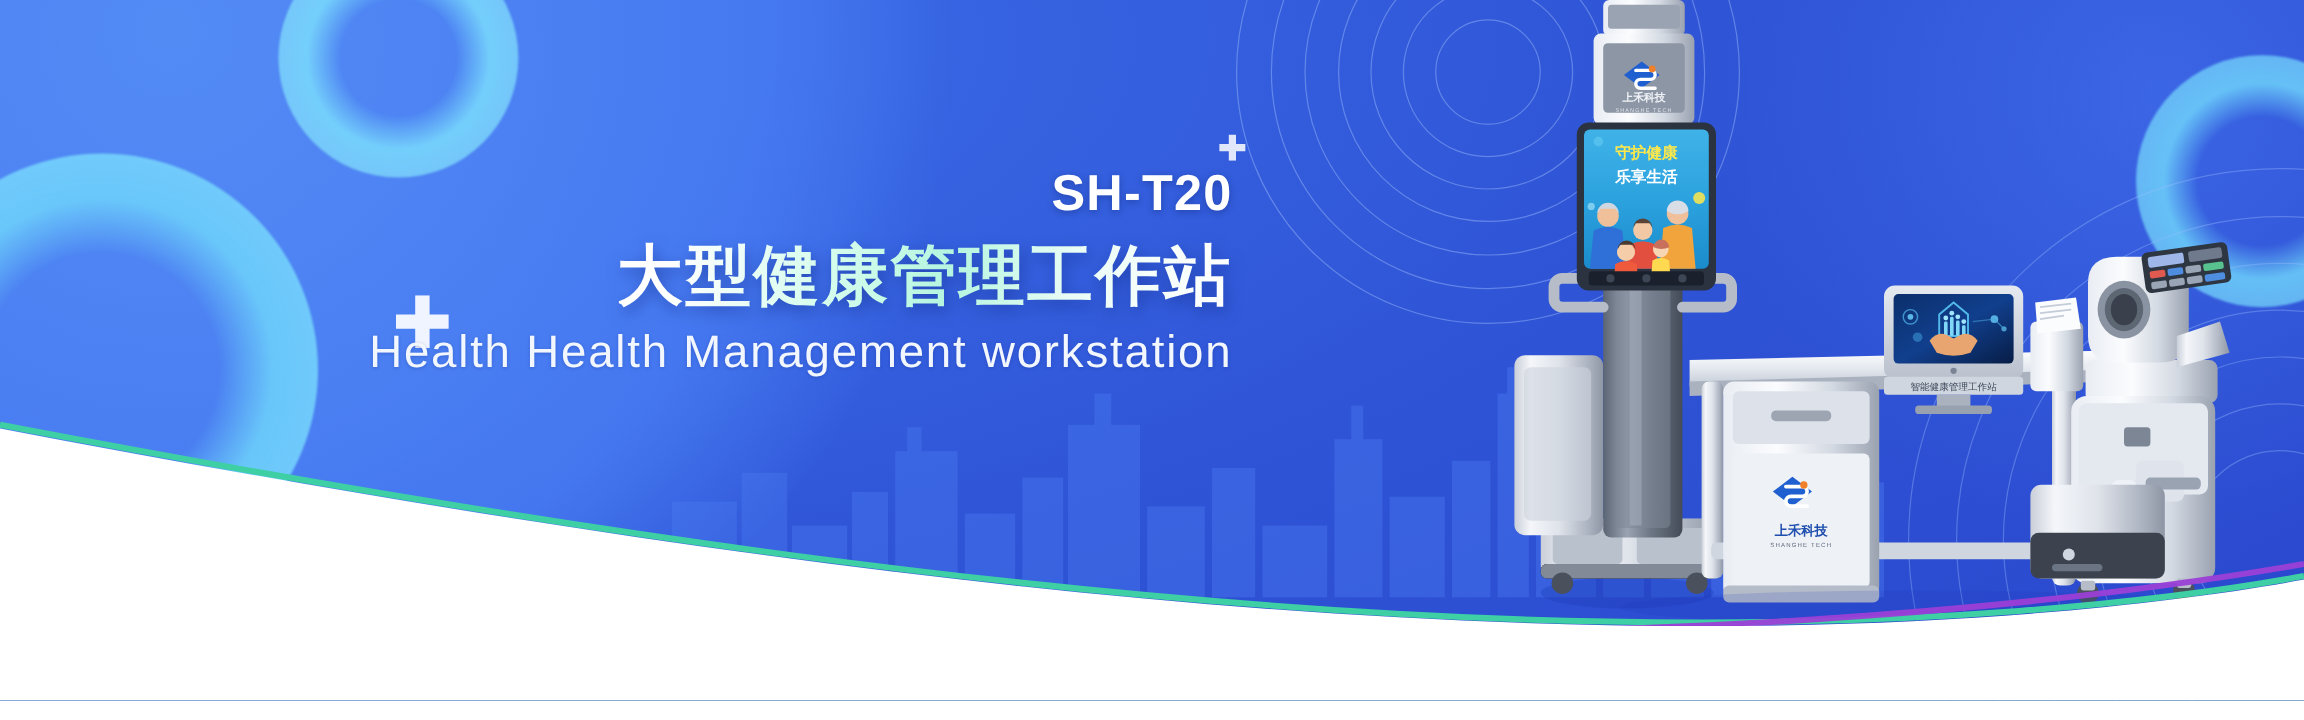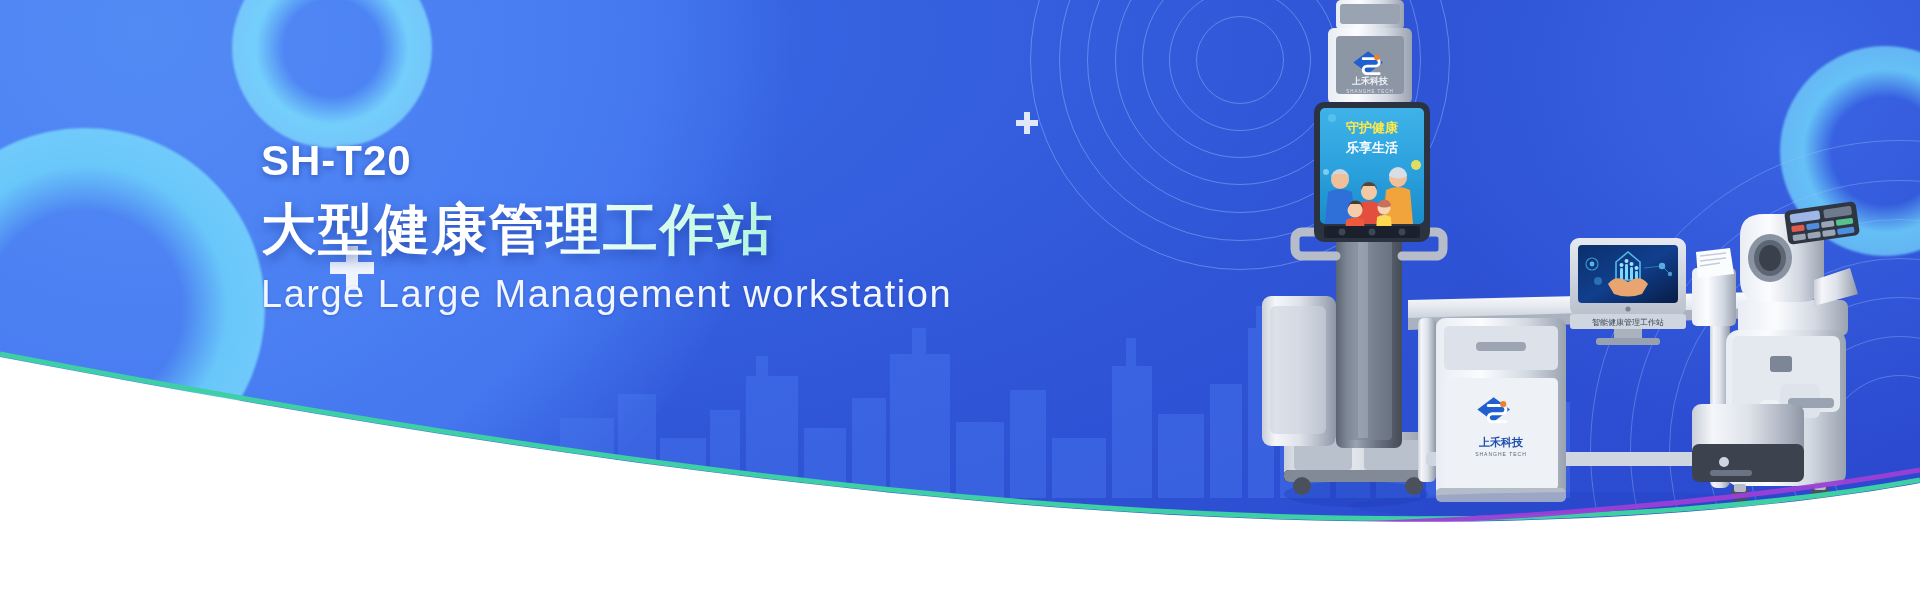--- a/index.html
+++ b/index.html
@@ -116,23 +116,23 @@
     background:#ffffff;
     opacity:.95;
   }
   .cross:before, .cross:after {
     content:""; position:absolute; background:#fff; border-radius:1px;
   }
 
   
   .copy {
     position:absolute;
-    left:261px; top:140px;
+    left:287px; top:140px;
     width:740px;
-    text-align:left;
+    text-align:right;
   }
   .model {
     font-size:42px;
     font-weight:700;
     letter-spacing:1px;
     color:#ffffff;
     text-shadow:0 2px 6px rgba(18,40,120,.45);
     line-height:1;
     margin-bottom:18px;
   }
@@ -464,16 +464,16 @@
     <path d="M0 60 C 420 140, 900 216, 1340 224 C 1600 229, 1800 208, 1920 186" fill="none" stroke="#3ecfa4" stroke-width="5"></path>
 
     <path d="M1180 232 C 1420 234, 1700 214, 1920 176" fill="none" stroke="#9b3fd6" stroke-width="5" opacity="0.95"></path>
 
     <path d="M0 63 C 420 143, 900 219, 1340 227 C 1600 232, 1800 211, 1920 189 L1920 290 L0 290 Z" fill="#ffffff"></path>
   </svg>
 
   <div class="copy">
     <div class="model">SH-T20</div>
     <div class="title-cn">大型健康管理工作站</div>
-    <div class="title-en">Large Large Management workstation</div>
+    <div class="title-en">Health Health Management workstation</div>
   </div>
 
 </div>
 
 </body></html>

